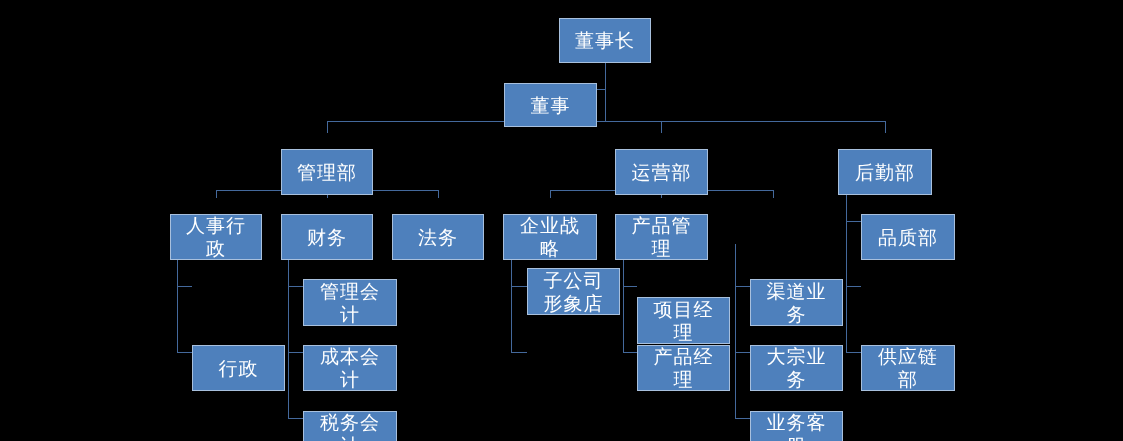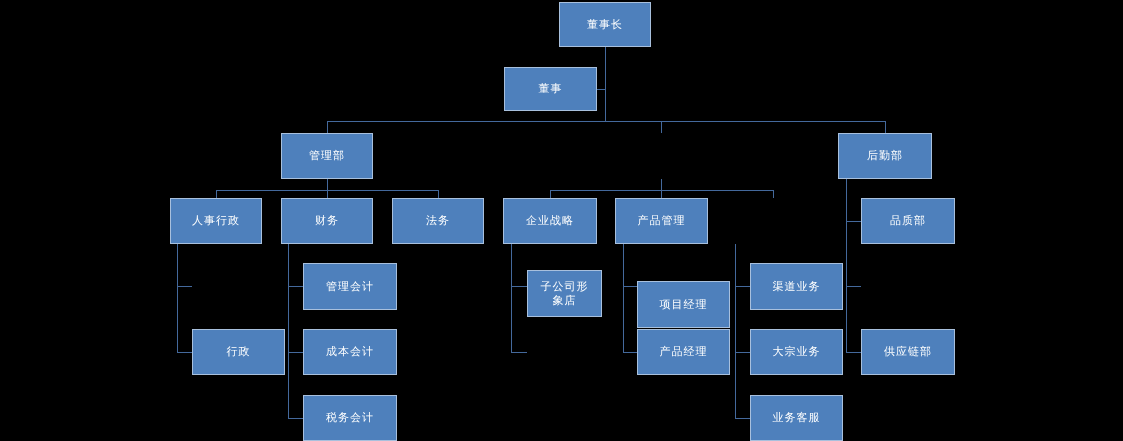--- a/index.html
+++ b/index.html
@@ -9,22 +9,22 @@
     font-family:"DejaVu Sans",sans-serif;
     overflow:hidden;
   }
   .stage{position:relative;width:1123px;height:441px;background:var(--background,#000);}
   .node{
     position:absolute;box-sizing:border-box;
     background:var(--node-fill,#4E80BC);
     border:1px solid var(--node-border,#A8C0DD);
     color:var(--node-text,#FFFFFF);
     display:flex;align-items:center;justify-content:center;
-    text-align:center;font-size:11px;letter-spacing:1px;line-height:1.2;
-    padding:0 8px;cursor:default;
+    text-align:center;font-size:19px;letter-spacing:1px;line-height:1.2;
+    padding:0 8px;cursor:default;margin-top:16px;
   }
   .hline,.vline{position:absolute;background:var(--connector,#44699C);}
   .hline{height:1px;}
   .vline{width:1px;}
 </style>
 </head>
 <body>
 
 <div class="stage">
 
@@ -69,31 +69,32 @@
 
   <div class="vline" style="left:735px;top:244px;height:174px"></div>
   <div class="hline" style="left:735px;top:286px;width:15px"></div>
   <div class="hline" style="left:735px;top:352px;width:15px"></div>
   <div class="hline" style="left:735px;top:418px;width:15px"></div>
 
   <div class="node" style="left:559px;top:2px;width:92px;height:45px">董事长</div>
   <div class="node" style="left:504px;top:67px;width:93px;height:44px">董事</div>
 
   <div class="node" style="left:281px;top:133px;width:92px;height:46px">管理部</div>
+  <div class="node" style="left:615px;top:133px;width:93px;height:46px">运营部</div>
   <div class="node" style="left:838px;top:133px;width:94px;height:46px">后勤部</div>
 
   <div class="node" style="left:170px;top:198px;width:92px;height:46px">人事行政</div>
   <div class="node" style="left:281px;top:198px;width:92px;height:46px">财务</div>
   <div class="node" style="left:392px;top:198px;width:92px;height:46px">法务</div>
   <div class="node" style="left:503px;top:198px;width:94px;height:46px">企业战略</div>
   <div class="node" style="left:615px;top:198px;width:93px;height:46px">产品管理</div>
   <div class="node" style="left:861px;top:198px;width:94px;height:46px">品质部</div>
 
   <div class="node" style="left:303px;top:263px;width:94px;height:47px">管理会计</div>
-  <div class="node" style="left:527px;top:270px;width:75px;height:47px">子公司形象店</div>
+  <div class="node" style="left:527px;top:252px;width:93px;height:47px">子公司形象店</div>
   <div class="node" style="left:637px;top:281px;width:93px;height:47px">项目经理</div>
   <div class="node" style="left:750px;top:263px;width:93px;height:47px">渠道业务</div>
 
   <div class="node" style="left:192px;top:329px;width:93px;height:46px">行政</div>
   <div class="node" style="left:303px;top:329px;width:94px;height:46px">成本会计</div>
   <div class="node" style="left:637px;top:329px;width:93px;height:46px">产品经理</div>
   <div class="node" style="left:750px;top:329px;width:93px;height:46px">大宗业务</div>
   <div class="node" style="left:861px;top:329px;width:94px;height:46px">供应链部</div>
 
   <div class="node" style="left:303px;top:395px;width:94px;height:46px">税务会计</div>

